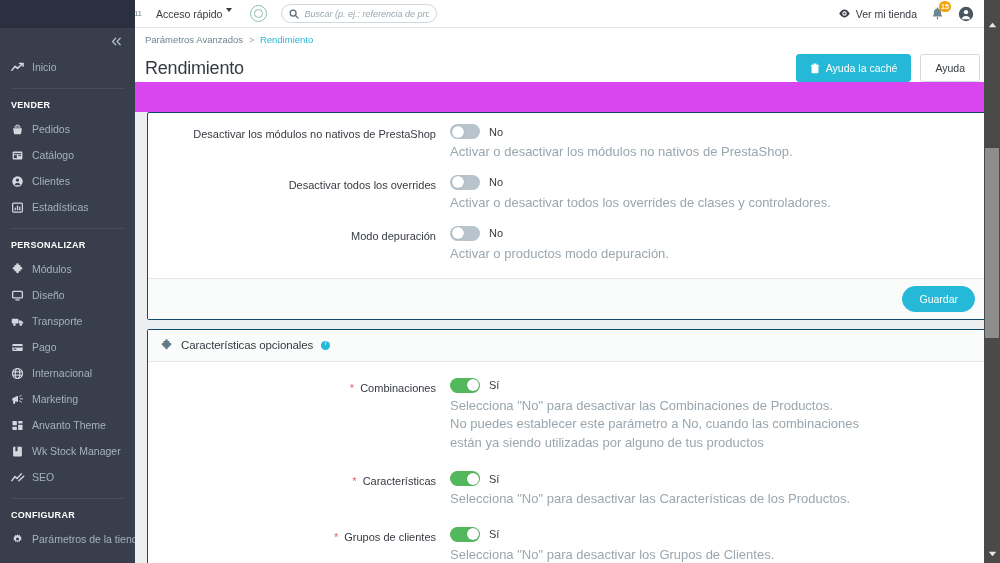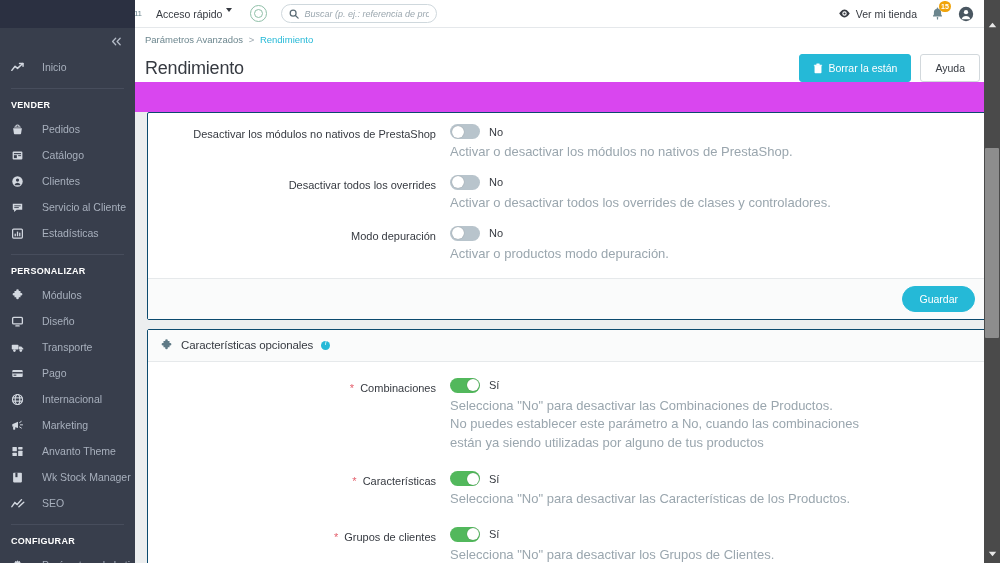--- a/index.html
+++ b/index.html
@@ -92,21 +92,21 @@
   }
   .sb-item {
     display: flex; align-items: center; height: 26px;
     padding-left: 11px; color: #a8b0bd; font-size: 10.5px; cursor: pointer;
     position: relative;
   }
   .sb-item .sb-ico {
     width: 17px; display: inline-flex; align-items: center; justify-content: flex-start;
     flex: 0 0 auto; color: #d3d8e0;
   }
-  .sb-item .sb-label { margin-left: 14px; white-space: nowrap; }
+  .sb-item .sb-label { margin-left: 4px; white-space: nowrap; }
   .sb-divider { height: 1px; background: #474d5c; margin: 8px 11px 0 11px; }
   .sb-section {
     font-size: 9px; font-weight: bold; color: #ffffff; letter-spacing: 0.3px;
     padding: 11px 0 6px 11px;
   }
 
   
   #main {
     position: absolute; left: 135px; top: 28px;
     width: 865px; height: 535px; background: #d946ef; overflow: hidden;
@@ -327,30 +327,20 @@
     <span class="sb-ico">
       <svg width="13" height="13" viewBox="0 0 16 16" fill="#d3d8e0">
         <circle cx="8" cy="8" r="6.4"></circle>
         <circle cx="8" cy="6.2" r="2" fill="#383e4c"></circle>
         <path d="M4.1 12.6a4 4 0 0 1 7.8 0z" fill="#383e4c"></path>
       </svg>
     </span>
     <span class="sb-label">Clientes</span>
   </div>
 
-  <div class="sb-item">
-    <span class="sb-ico">
-      <svg width="13" height="13" viewBox="0 0 16 16" fill="#d3d8e0">
-        <path d="M2.2 3.4h11.6v7.4H7l-3.2 2.6v-2.6H2.2z"></path>
-        <rect x="4" y="5.4" width="8" height="1.1" fill="#383e4c"></rect>
-        <rect x="4" y="7.6" width="5.6" height="1.1" fill="#383e4c"></rect>
-      </svg>
-    </span>
-    <span class="sb-label">Servicio al Cliente</span>
-  </div>
 
   <div class="sb-item">
     <span class="sb-ico">
       <svg width="13" height="13" viewBox="0 0 16 16" fill="none">
         <rect x="2" y="2.6" width="12" height="11" rx="1.2" stroke="#d3d8e0" stroke-width="1.5"></rect>
         <rect x="4.4" y="8.2" width="1.6" height="3.2" fill="#d3d8e0"></rect>
         <rect x="7.2" y="5.6" width="1.6" height="5.8" fill="#d3d8e0"></rect>
         <rect x="10" y="7" width="1.6" height="4.4" fill="#d3d8e0"></rect>
       </svg>
     </span>
@@ -486,21 +476,21 @@
       <h1 class="page-title">Rendimiento</h1>
       <div class="head-actions">
         <button class="btn btn-primary">
           <span>
             <svg width="10" height="11" viewBox="0 0 12 14" fill="#ffffff">
               <rect x="1.6" y="3" width="8.8" height="10" rx="1"></rect>
               <rect x="3.8" y="0.6" width="4.4" height="1.8" rx="0.6"></rect>
               <rect x="0.6" y="2.2" width="10.8" height="1.4" rx="0.6"></rect>
             </svg>
           </span>
-          <span>Borrar la están</span>
+          <span>Ayuda la caché</span>
         </button>
         <button class="btn btn-outline">
           <span>Ayuda</span>
         </button>
       </div>
     </div>
   </div>
 
   <div id="content">
 

